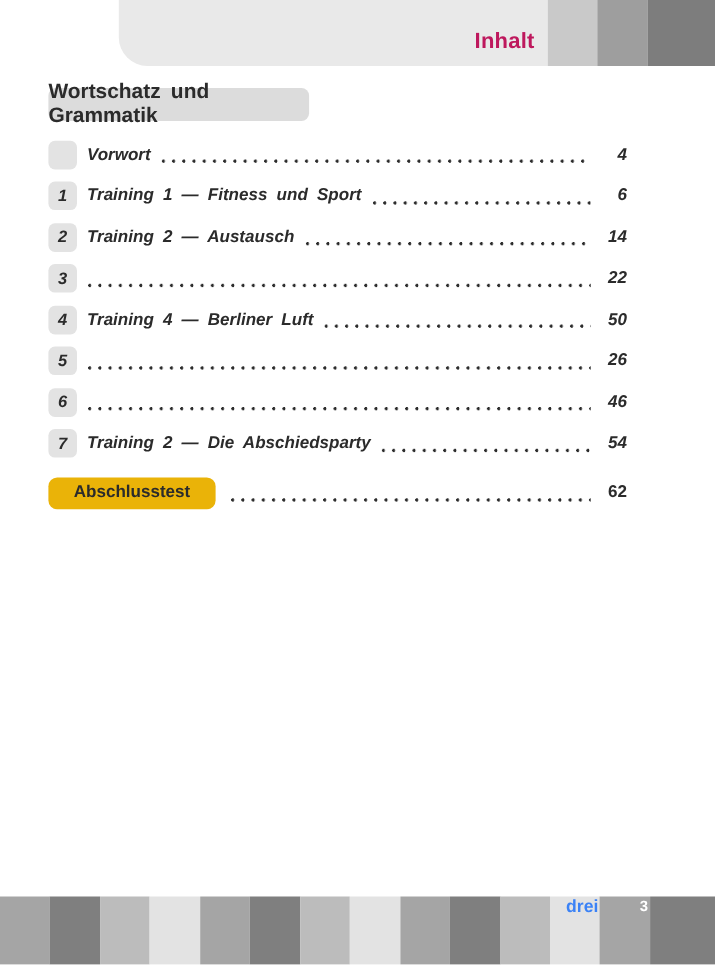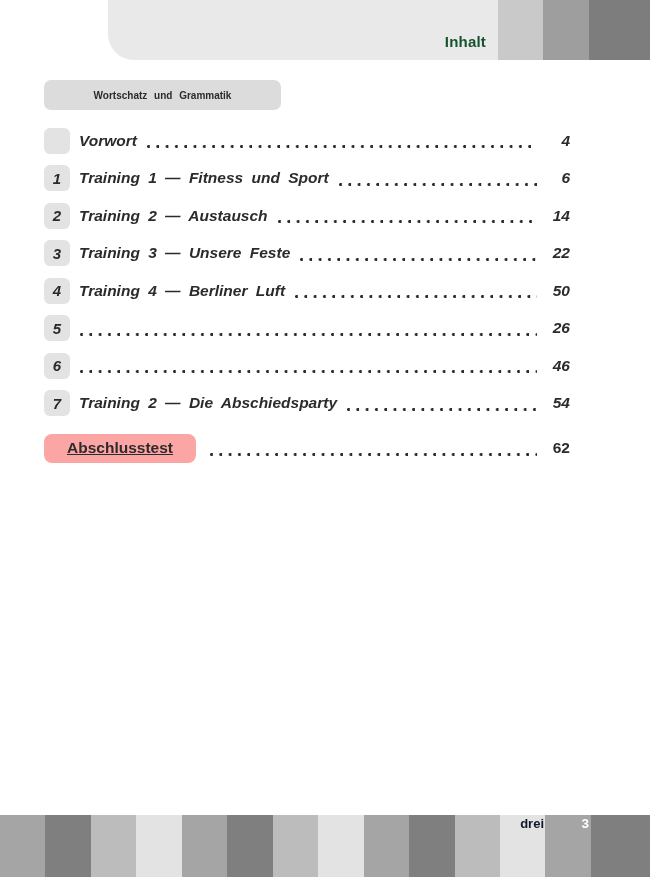--- a/index.html
+++ b/index.html
@@ -27,42 +27,42 @@
   .band-light {
     flex: 1;
     background: #e9e9e9;
     border-bottom-left-radius: 26px;
     display: flex;
     align-items: flex-end;
     justify-content: flex-end;
     padding: 0 12px 10px 0;
   }
   .band-title {
-    font-size: 15px;
+    font-size: 20px;
     letter-spacing: .2px;
-    color: #14532d;
+    color: #be185d;
   }
   .band-blocks {
     width: 152px;
     display: flex;
   }
   .band-blocks .bar { flex: 1; }
   .band-blocks .bar:last-child { flex: 1.35; }
 
   
   .section-label {
     position: absolute;
     top: 80px; left: 44px;
     width: 237px; height: 30px;
     background: #dcdcdc;
     border-radius: 7px;
     display: flex;
     align-items: center;
     justify-content: center;
-    font-size: 10px;
+    font-size: 19px;
     word-spacing: 4px;
     color: #2b2b2b;
   }
 
   
   .toc {
     position: absolute;
     top: 127px; left: 44px; right: 80px;
   }
   .toc-row {
@@ -110,46 +110,45 @@
   .final-row {
     position: absolute;
     top: 433px; left: 44px; right: 80px;
     display: flex;
     align-items: center;
     height: 30px;
   }
   .final-box {
     flex: 0 0 152px;
     height: 29px;
-    background: #fca5a5;
+    background: #eab308;
     border-radius: 8px;
     display: flex;
     align-items: center;
     justify-content: center;
     font-size: 15.5px;
     word-spacing: 4px;
-    text-decoration: underline;
   }
   .final-row .leader { margin-left: 14px; margin-bottom: 7px; }
 
   
   .footer-stripe {
     position: absolute;
     left: 0; right: 0; bottom: 0;
     height: 62px;
     display: flex;
   }
   .footer-stripe .bar { flex: 1; }
   .footer-stripe .bar:last-child { flex: 1.3; }
   .footer-word {
     position: absolute;
     top: 816px;
     right: 106px;
-    font-size: 13px;
-    color: #0f172a;
+    font-size: 16px;
+    color: #3b82f6;
     z-index: 2;
   }
   .footer-num {
     position: absolute;
     top: 816px;
     right: 61px;
     font-size: 13.5px;
     color: #ffffff;
     z-index: 2;
   }
@@ -190,21 +189,20 @@
 
     <div class="toc-row">
       <div class="num-box">2</div>
       <span class="row-title">Training 2 — Austausch</span>
       <span class="leader"></span>
       <span class="row-page">14</span>
     </div>
 
     <div class="toc-row">
       <div class="num-box">3</div>
-      <span class="row-title">Training 3 — Unsere Feste</span>
       <span class="leader"></span>
       <span class="row-page">22</span>
     </div>
 
     <div class="toc-row">
       <div class="num-box">4</div>
       <span class="row-title">Training 4 — Berliner Luft</span>
       <span class="leader"></span>
       <span class="row-page">50</span>
     </div>

